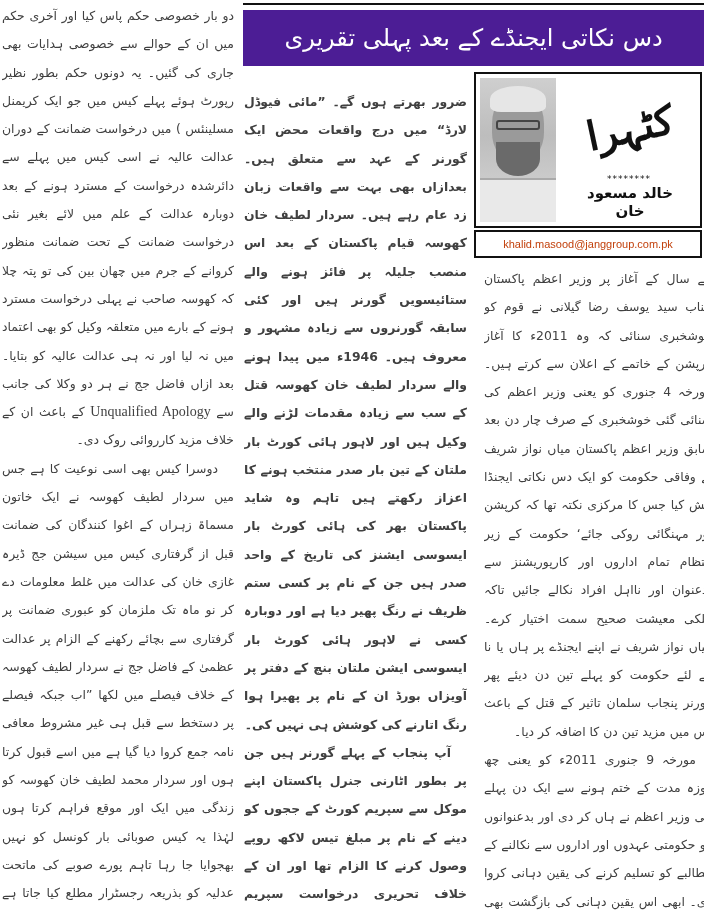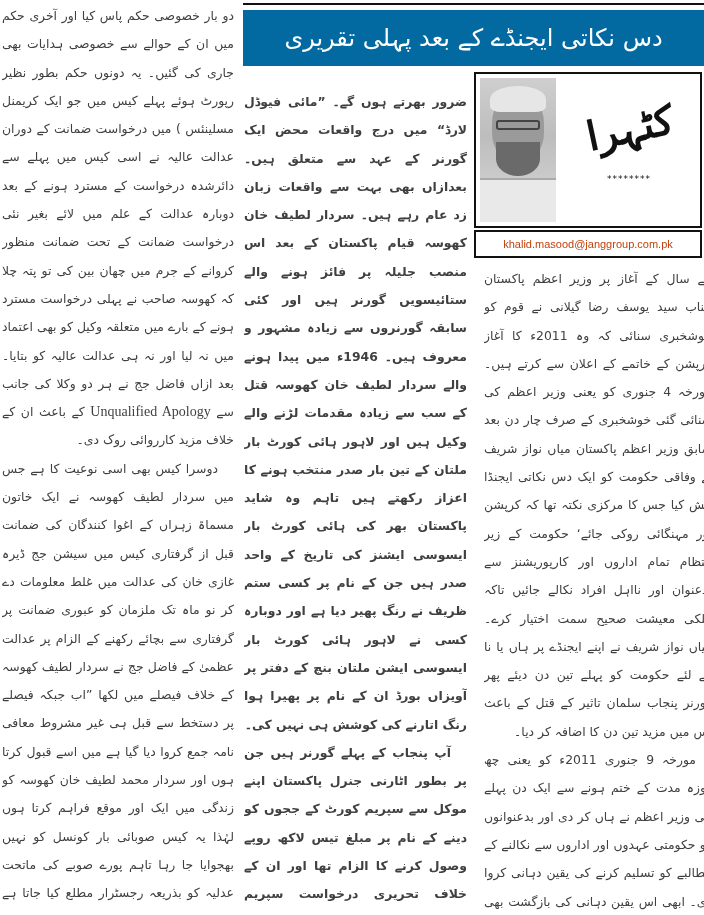--- a/index.html
+++ b/index.html
@@ -3,21 +3,21 @@
 <meta charset="utf-8">
 <style>
   * { box-sizing: border-box; margin: 0; padding: 0; }
   html, body { width: 704px; height: 915px; background: #ffffff; overflow: hidden; }
   body { position: relative; font-family: "DejaVu Sans", sans-serif; color: #111; }
 
   .topline { position: absolute; left: 243px; top: 3px; width: 461px; height: 2px; background: #111; }
 
   .headline-bar {
     position: absolute; left: 243px; top: 10px; width: 461px; height: 56px;
-    background: #0369a1; color: #fff; display: flex; align-items: center; justify-content: center;
+    background: #4c1d95; color: #fff; display: flex; align-items: center; justify-content: center;
     direction: rtl;
   }
   .headline-bar h1 { font-family: "DejaVu Sans", sans-serif; font-weight: normal; font-size: 24px; letter-spacing: 0; }
 
   .col { position: absolute; direction: rtl; text-align: justify; font-family: "DejaVu Sans", sans-serif;
          font-size: 12.4px; line-height: 28.3px; color: #404040; overflow: hidden; }
   .col p { margin: 0; text-indent: 0; }
   .col p.indent { text-indent: 16px; }
   .col .ltr { direction: ltr; unicode-bidi: embed; font-family: "Liberation Serif", serif; font-size: 14px; }
 
@@ -68,20 +68,21 @@
     <div class="shirt"></div>
     <div class="head"></div>
     <div class="hair"></div>
     <div class="glasses"></div>
     <div class="beard"></div>
   </div>
   <div class="column-logo">
     <span>کٹہرا</span>
   </div>
   <div class="stars">********</div>
+  <div class="author-name">خالد مسعود خان</div>
 </div>
 
 <div class="email-row">
   <span>khalid.masood@janggroup.com.pk</span>
 </div>
 
 <div class="col col-right">
     <p><span>نئے سال کے آغاز پر وزیر اعظم پاکستان جناب سید یوسف رضا گیلانی نے قوم کو خوشخبری سنائی کہ وہ 2011ء کا آغاز کرپشن کے خاتمے کے اعلان سے کرتے ہیں۔ مورخہ 4 جنوری کو یعنی وزیر اعظم کی سنائی گئی خوشخبری کے صرف چار دن بعد سابق وزیر اعظم پاکستان میاں نواز شریف نے وفاقی حکومت کو ایک دس نکاتی ایجنڈا پیش کیا جس کا مرکزی نکتہ تھا کہ کرپشن اور مہنگائی روکی جائے‘ حکومت کے زیر انتظام تمام اداروں اور کارپوریشنز سے بدعنوان اور نااہل افراد نکالے جائیں تاکہ ملکی معیشت صحیح سمت اختیار کرے۔ میاں نواز شریف نے اپنے ایجنڈے پر ہاں یا نا کے لئے حکومت کو پہلے تین دن دیئے پھر گورنر پنجاب سلمان تاثیر کے قتل کے باعث اس میں مزید تین دن کا اضافہ کر دیا۔</span></p>
     <p class="indent"><span>مورخہ 9 جنوری 2011ء کو یعنی چھ روزہ مدت کے ختم ہونے سے ایک دن پہلے ہی وزیر اعظم نے ہاں کر دی اور بدعنوانوں کو حکومتی عہدوں اور اداروں سے نکالنے کے مطالبے کو تسلیم کرنے کی یقین دہانی کروا دی۔ ابھی اس یقین دہانی کی بازگشت بھی ختم نہیں ہوئی تھی کہ حکومت نے سردار محمد لطیف خان کھوسہ کو پنجاب کا گورنر بنا دیا۔ یہ تقرری ”ہاں“ کرنے کے محض دو دن بعد عمل میں آئی تاہم اس کھلے تضاد اور دس نکاتی ایجنڈے پر یقین دہانی کروانے کے بعد پہلی خلاف ورزی پر مسلم لیگ ن کے قائد کی خاموشی بظاہر سمجھ سے بالاتر ہے لیکن واقفان حال کا کہنا ہے کہ میاں صاحب محض زبانی کلامی نمبر بنانے اور وقت گزارنے کے علاوہ ابھی کسی عملی اقدام کے موڈ میں نہیں ہیں۔</span></p>
   </div>

